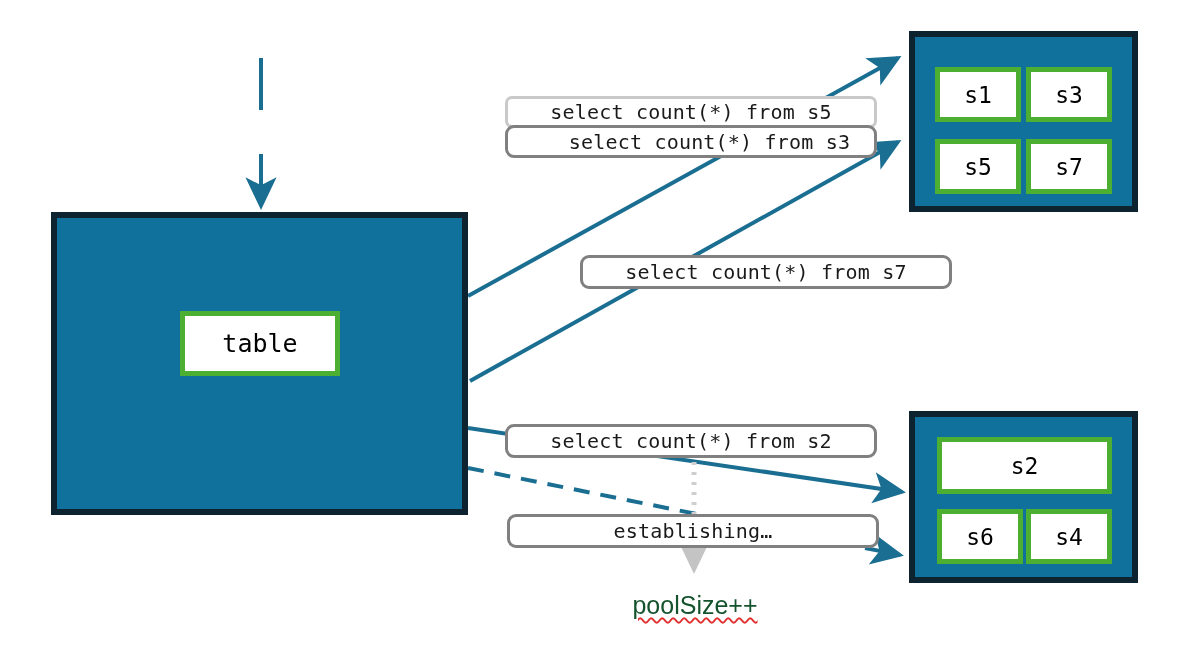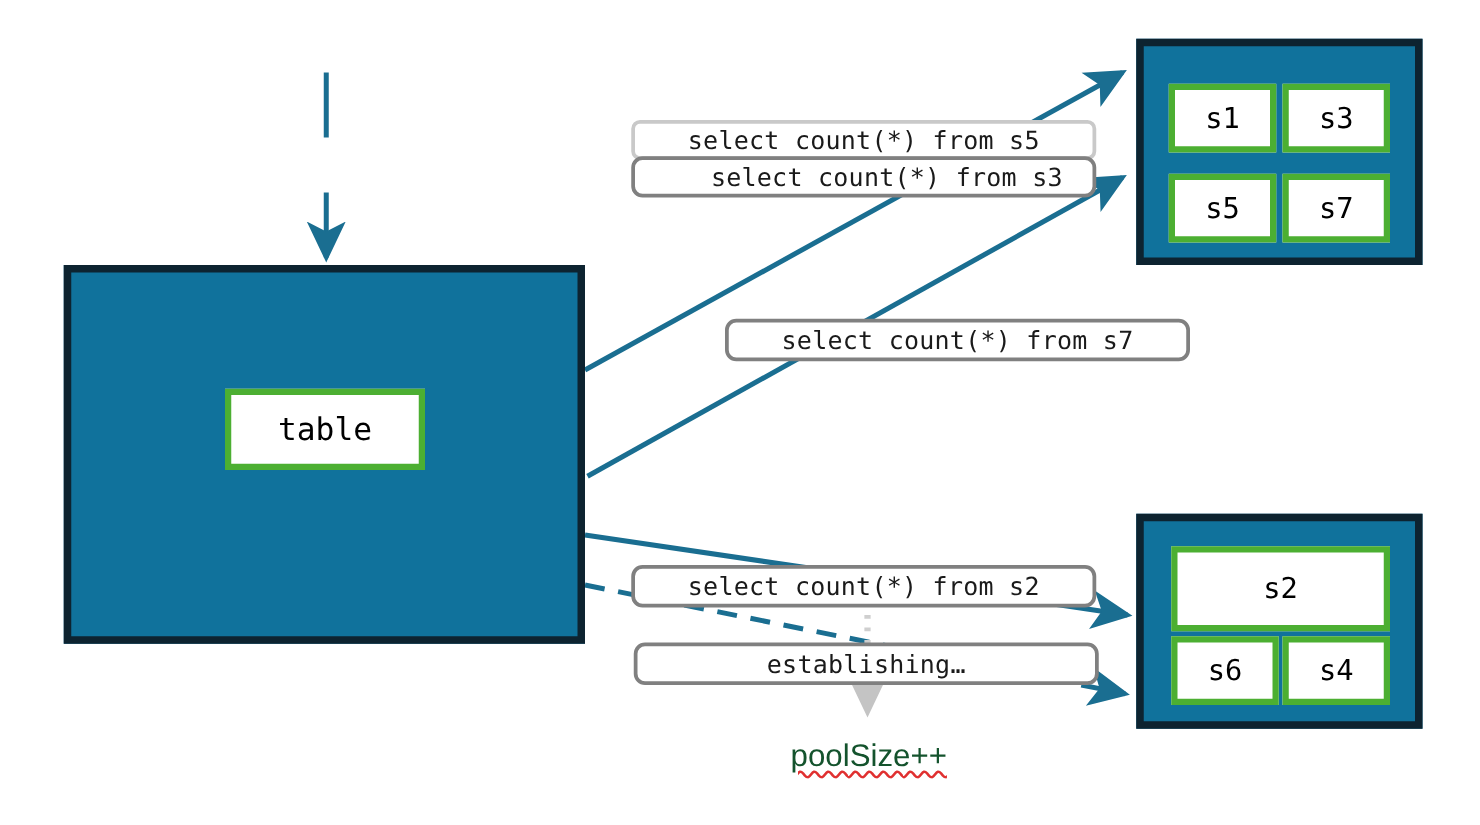--- a/index.html
+++ b/index.html
@@ -71,21 +71,21 @@
     font-size: 23px;
   }
   #node-s1 { left: 935px; top: 67px; }
   #node-s3 { left: 1026px; top: 67px; }
   #node-s5 { left: 935px; top: 139px; }
   #node-s7 { left: 1026px; top: 139px; }
   #node-s6 { left: 937px; top: 509px; }
   #node-s4 { left: 1026px; top: 509px; }
   #node-s2 {
     left: 937px; top: 437px;
-    width: 175px; height: 68px;
+    width: 175px; height: 57px;
     font-size: 23px;
   }
 
   
   .chip {
     position: absolute;
     background: #ffffff;
     border: 3px solid #808080;
     border-radius: 9px;
     box-sizing: border-box;
@@ -97,21 +97,21 @@
     font-size: 20px;
     letter-spacing: 0.2px;
     white-space: nowrap;
   }
   .chip.light { border-color: #C9C9C9; }
 
   #chip-table { left: 51px;  top: 110px; width: 417px; height: 44px; }
   #chip-s5    { left: 505px; top: 96px;  width: 372px; height: 32px; border-radius: 7px; }
   #chip-s3    { left: 505px; top: 125px; width: 372px; height: 33px; padding-left: 37px; }
   #chip-s7    { left: 580px; top: 255px; width: 372px; height: 34px; }
-  #chip-s2    { left: 505px; top: 424px; width: 372px; height: 34px; margin-top: 28px; }
+  #chip-s2    { left: 505px; top: 424px; width: 372px; height: 34px; }
   #chip-est   { left: 507px; top: 514px; width: 372px; height: 34px; }
 
   
   #poolsize {
     position: absolute;
     left: 600px; top: 591px;
     width: 190px;
     text-align: center;
     font-family: "Liberation Sans", "DejaVu Sans", sans-serif;
     font-size: 25px;

